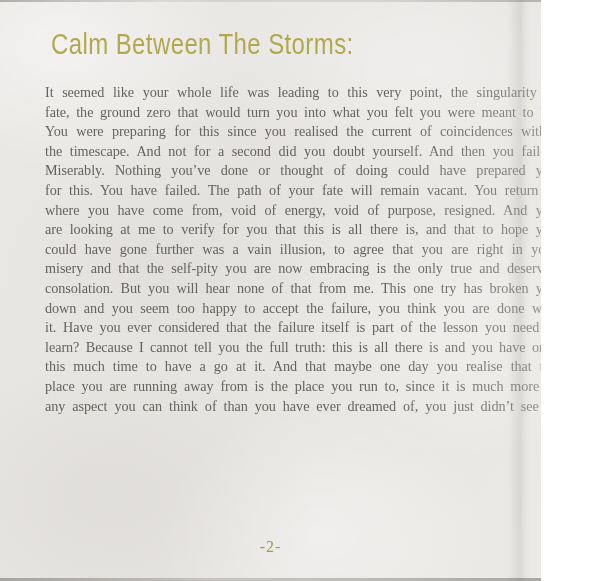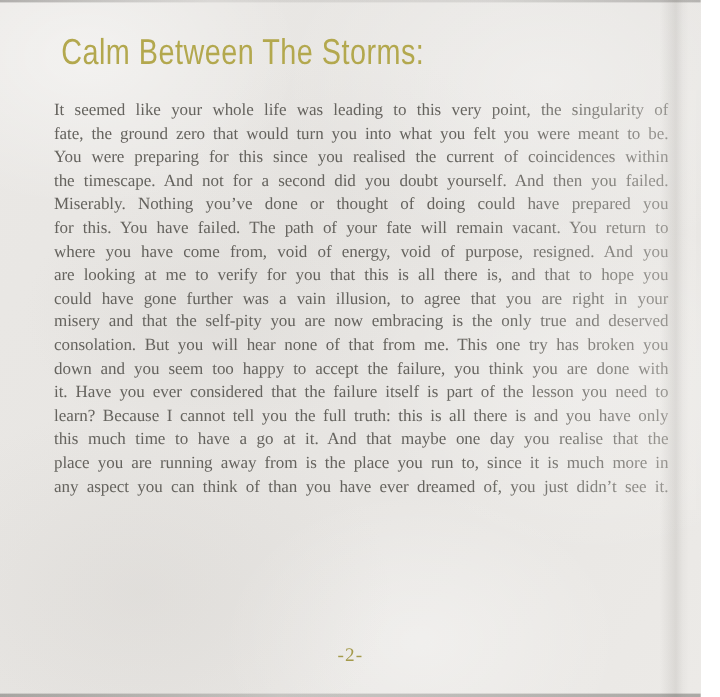--- a/index.html
+++ b/index.html
@@ -1,21 +1,21 @@
 <!DOCTYPE html>
 <html><head>
 <meta charset="utf-8">
 <style>
   html, body {
     margin: 0;
     padding: 0;
   }
   .page {
     position: relative;
-    width: 584px;
+    width: 541px;
     height: 581px;
     overflow: hidden;
     background-color: #e9e7e4;
     background-image:
       radial-gradient(ellipse 260px 180px at 12% 8%,  rgba(255,255,255,0.45), rgba(255,255,255,0) 70%),
       radial-gradient(ellipse 320px 220px at 78% 12%, rgba(255,255,255,0.35), rgba(255,255,255,0) 70%),
       radial-gradient(ellipse 220px 160px at 30% 45%, rgba(208,205,201,0.30), rgba(208,205,201,0) 70%),
       radial-gradient(ellipse 260px 200px at 85% 55%, rgba(255,255,255,0.30), rgba(255,255,255,0) 72%),
       radial-gradient(ellipse 300px 220px at 20% 85%, rgba(211,208,204,0.35), rgba(211,208,204,0) 70%),
       radial-gradient(ellipse 240px 180px at 60% 92%, rgba(255,255,255,0.35), rgba(255,255,255,0) 70%),

